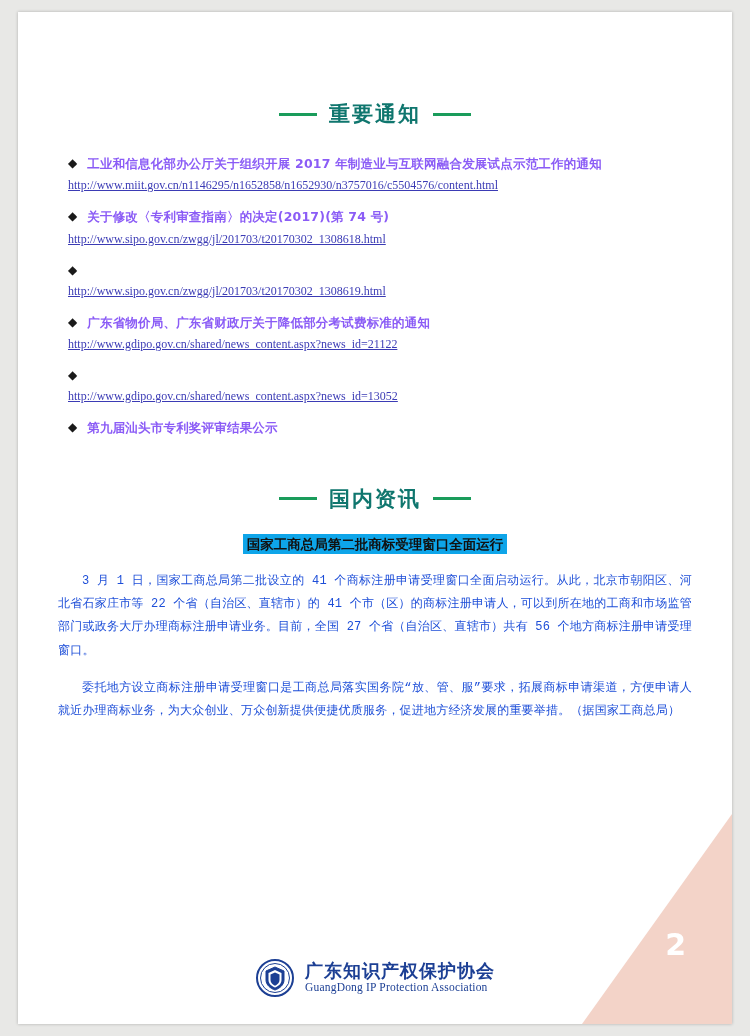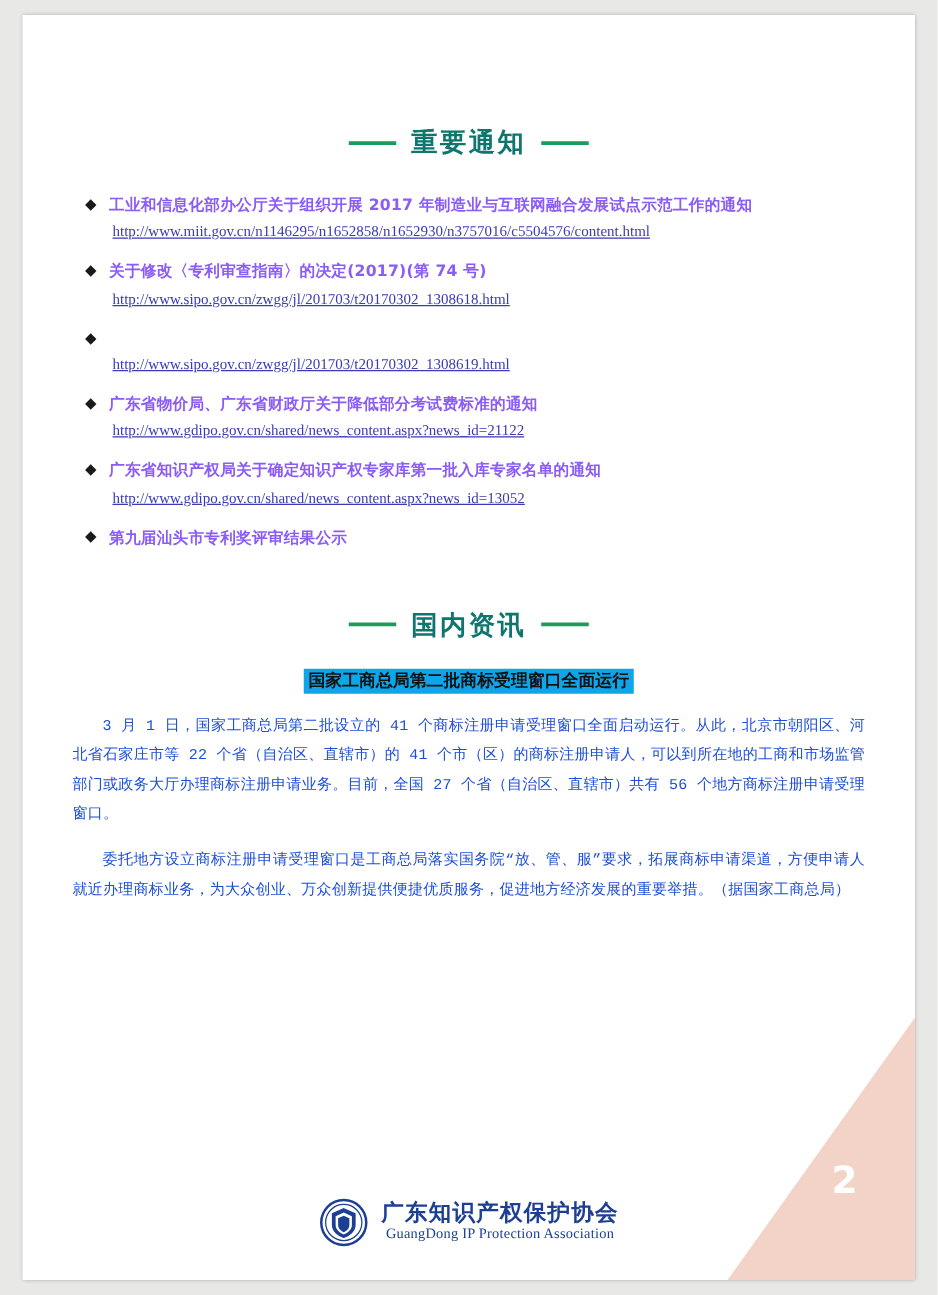--- a/index.html
+++ b/index.html
@@ -86,21 +86,20 @@
     font-family: "DejaVu Sans", sans-serif;
     font-size: 12.5px;
     font-weight: bold;
     color: #8b5cf6;
     line-height: 1.55;
     letter-spacing: 0.2px;
   }
   .notice-link {
     display: block;
     margin-top: 5px;
-    margin-left: 22px;
     font-family: "Liberation Serif", serif;
     font-size: 12px;
     color: #3b3bb5;
     text-decoration: underline;
     word-break: break-all;
   }
   
   .news-headline {
     text-align: center;
     margin: 0 0 16px 0;
@@ -141,21 +140,20 @@
     color: #ffffff;
   }
   .brand {
     position: absolute;
     left: 50%;
     transform: translateX(-50%);
     bottom: 4px;
     display: flex;
     align-items: center;
     gap: 10px;
-    text-align: center;
   }
   .brand-logo {
     width: 40px;
     height: 40px;
     flex: 0 0 auto;
   }
   .brand-text-cn {
     font-family: "DejaVu Sans", sans-serif;
     font-size: 18px;
     font-weight: bold;
@@ -214,21 +212,20 @@
         <div class="notice-title-row">
           <span class="diamond">◆</span>
           <span class="notice-title">广东省物价局、广东省财政厅关于降低部分考试费标准的通知</span>
         </div>
         <a class="notice-link" href="#">http://www.gdipo.gov.cn/shared/news_content.aspx?news_id=21122</a>
       </div>
 
       <div class="notice">
         <div class="notice-title-row">
           <span class="diamond">◆</span>
-          <span class="notice-title">广东省知识产权局关于确定知识产权专家库第一批入库专家名单的通知</span>
         </div>
         <a class="notice-link" href="#">http://www.gdipo.gov.cn/shared/news_content.aspx?news_id=13052</a>
       </div>
 
       <div class="notice">
         <div class="notice-title-row">
           <span class="diamond">◆</span>
           <span class="notice-title">第九届汕头市专利奖评审结果公示</span>
         </div>
       </div>

